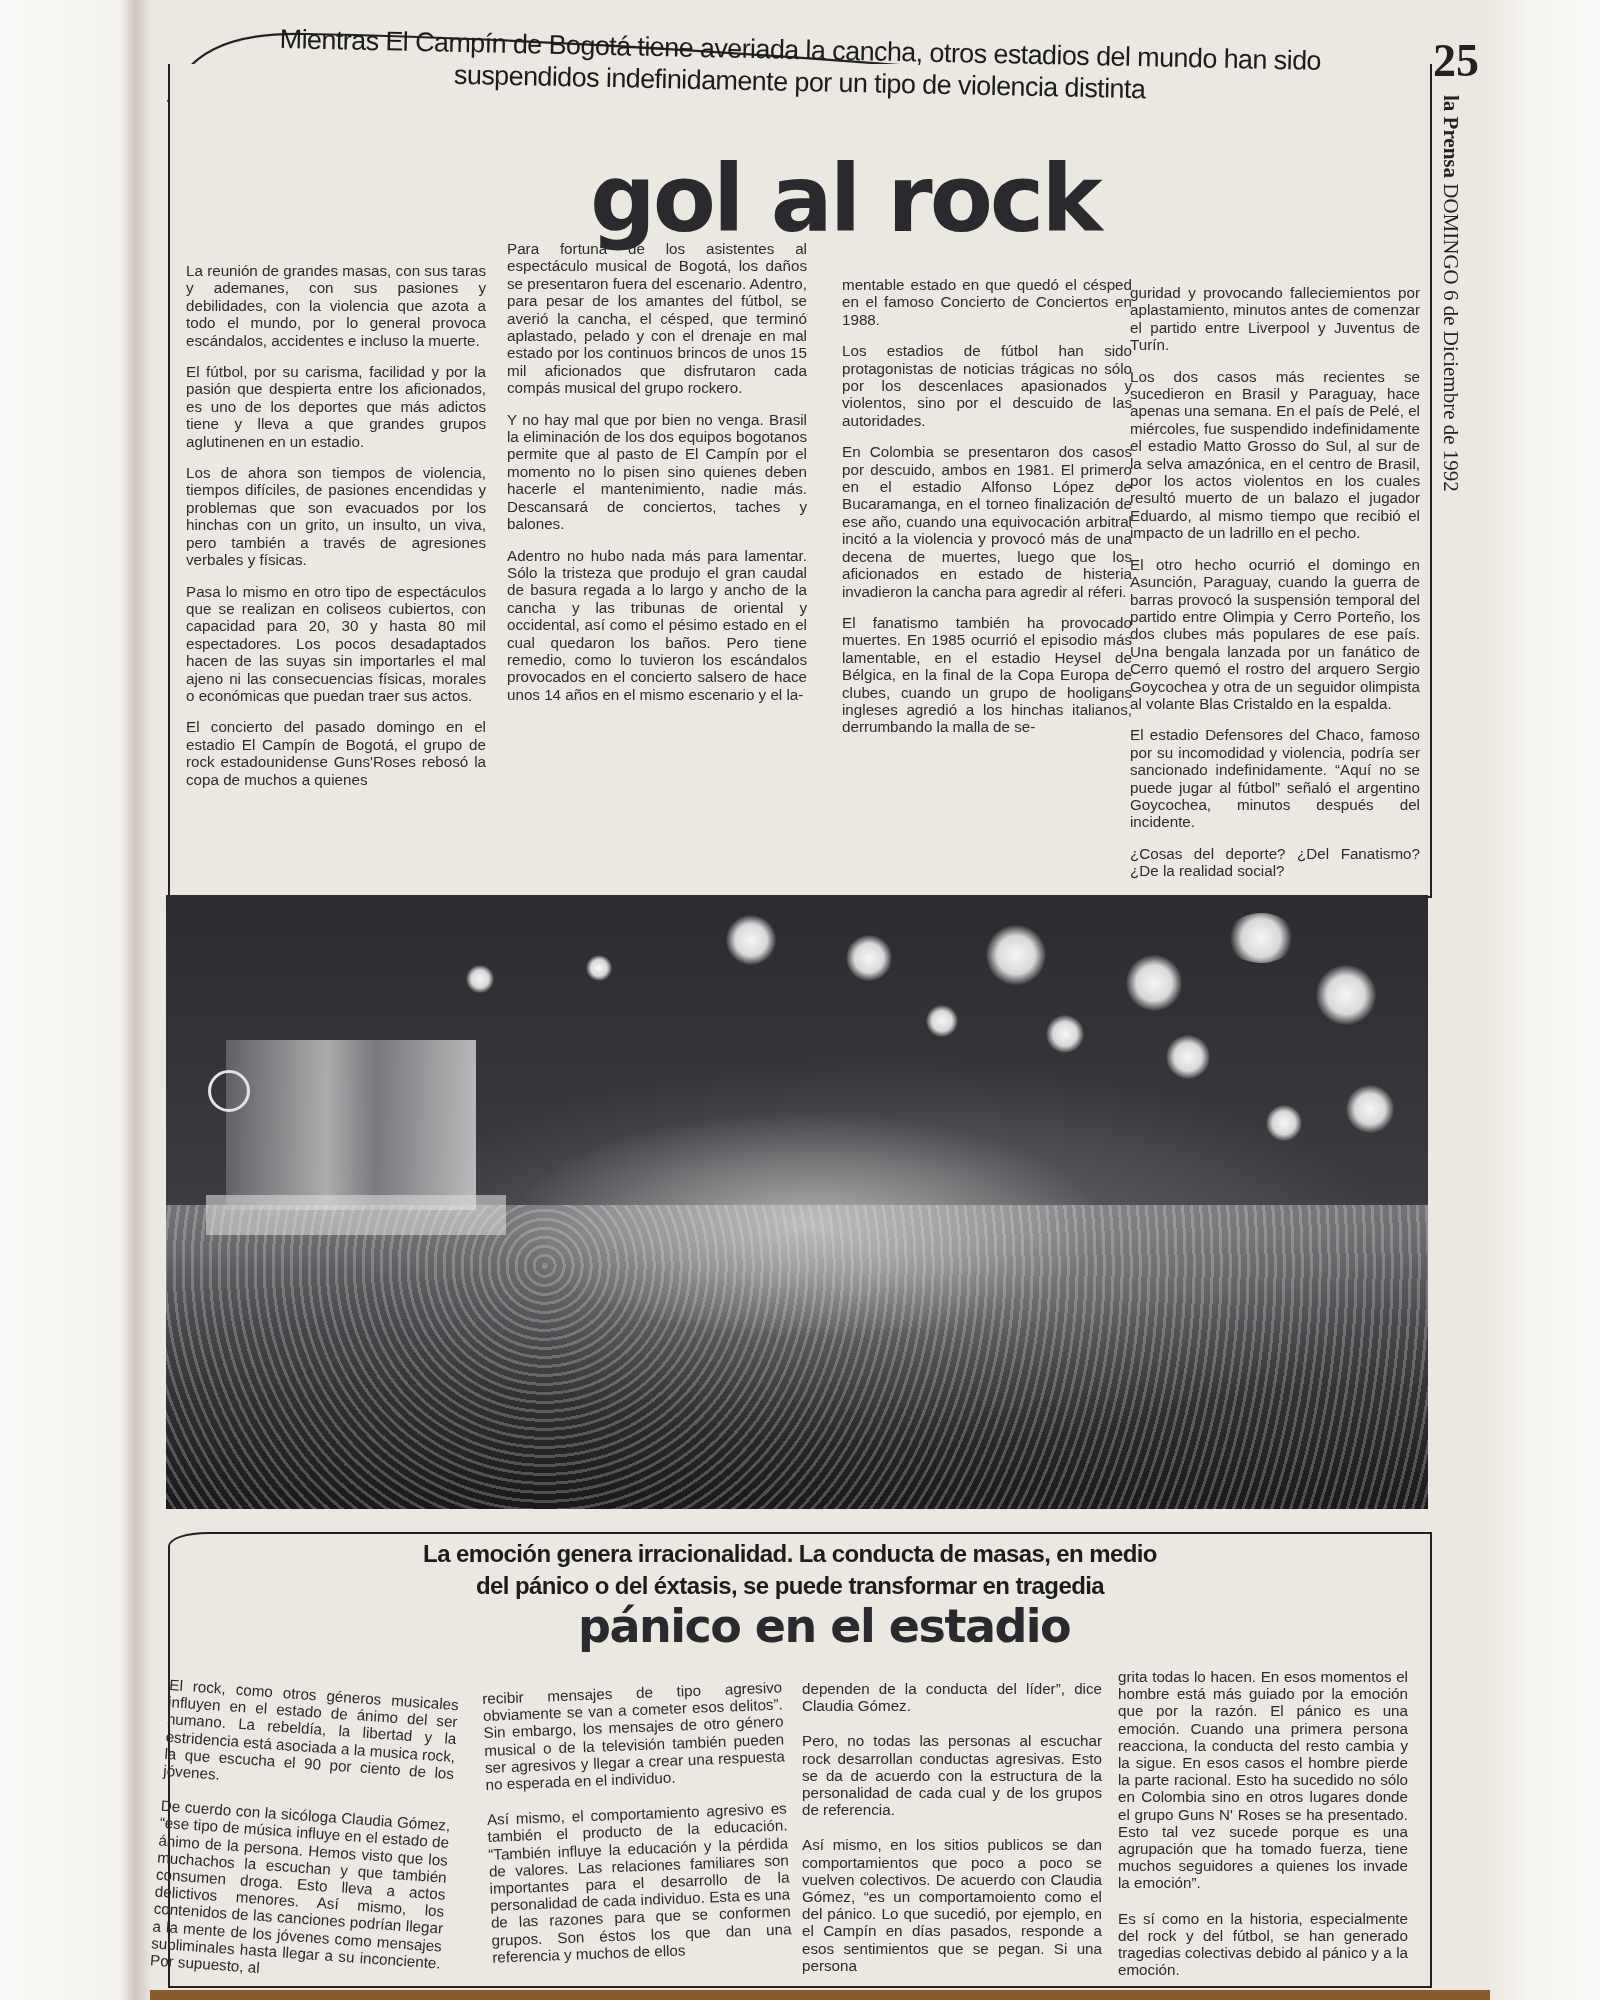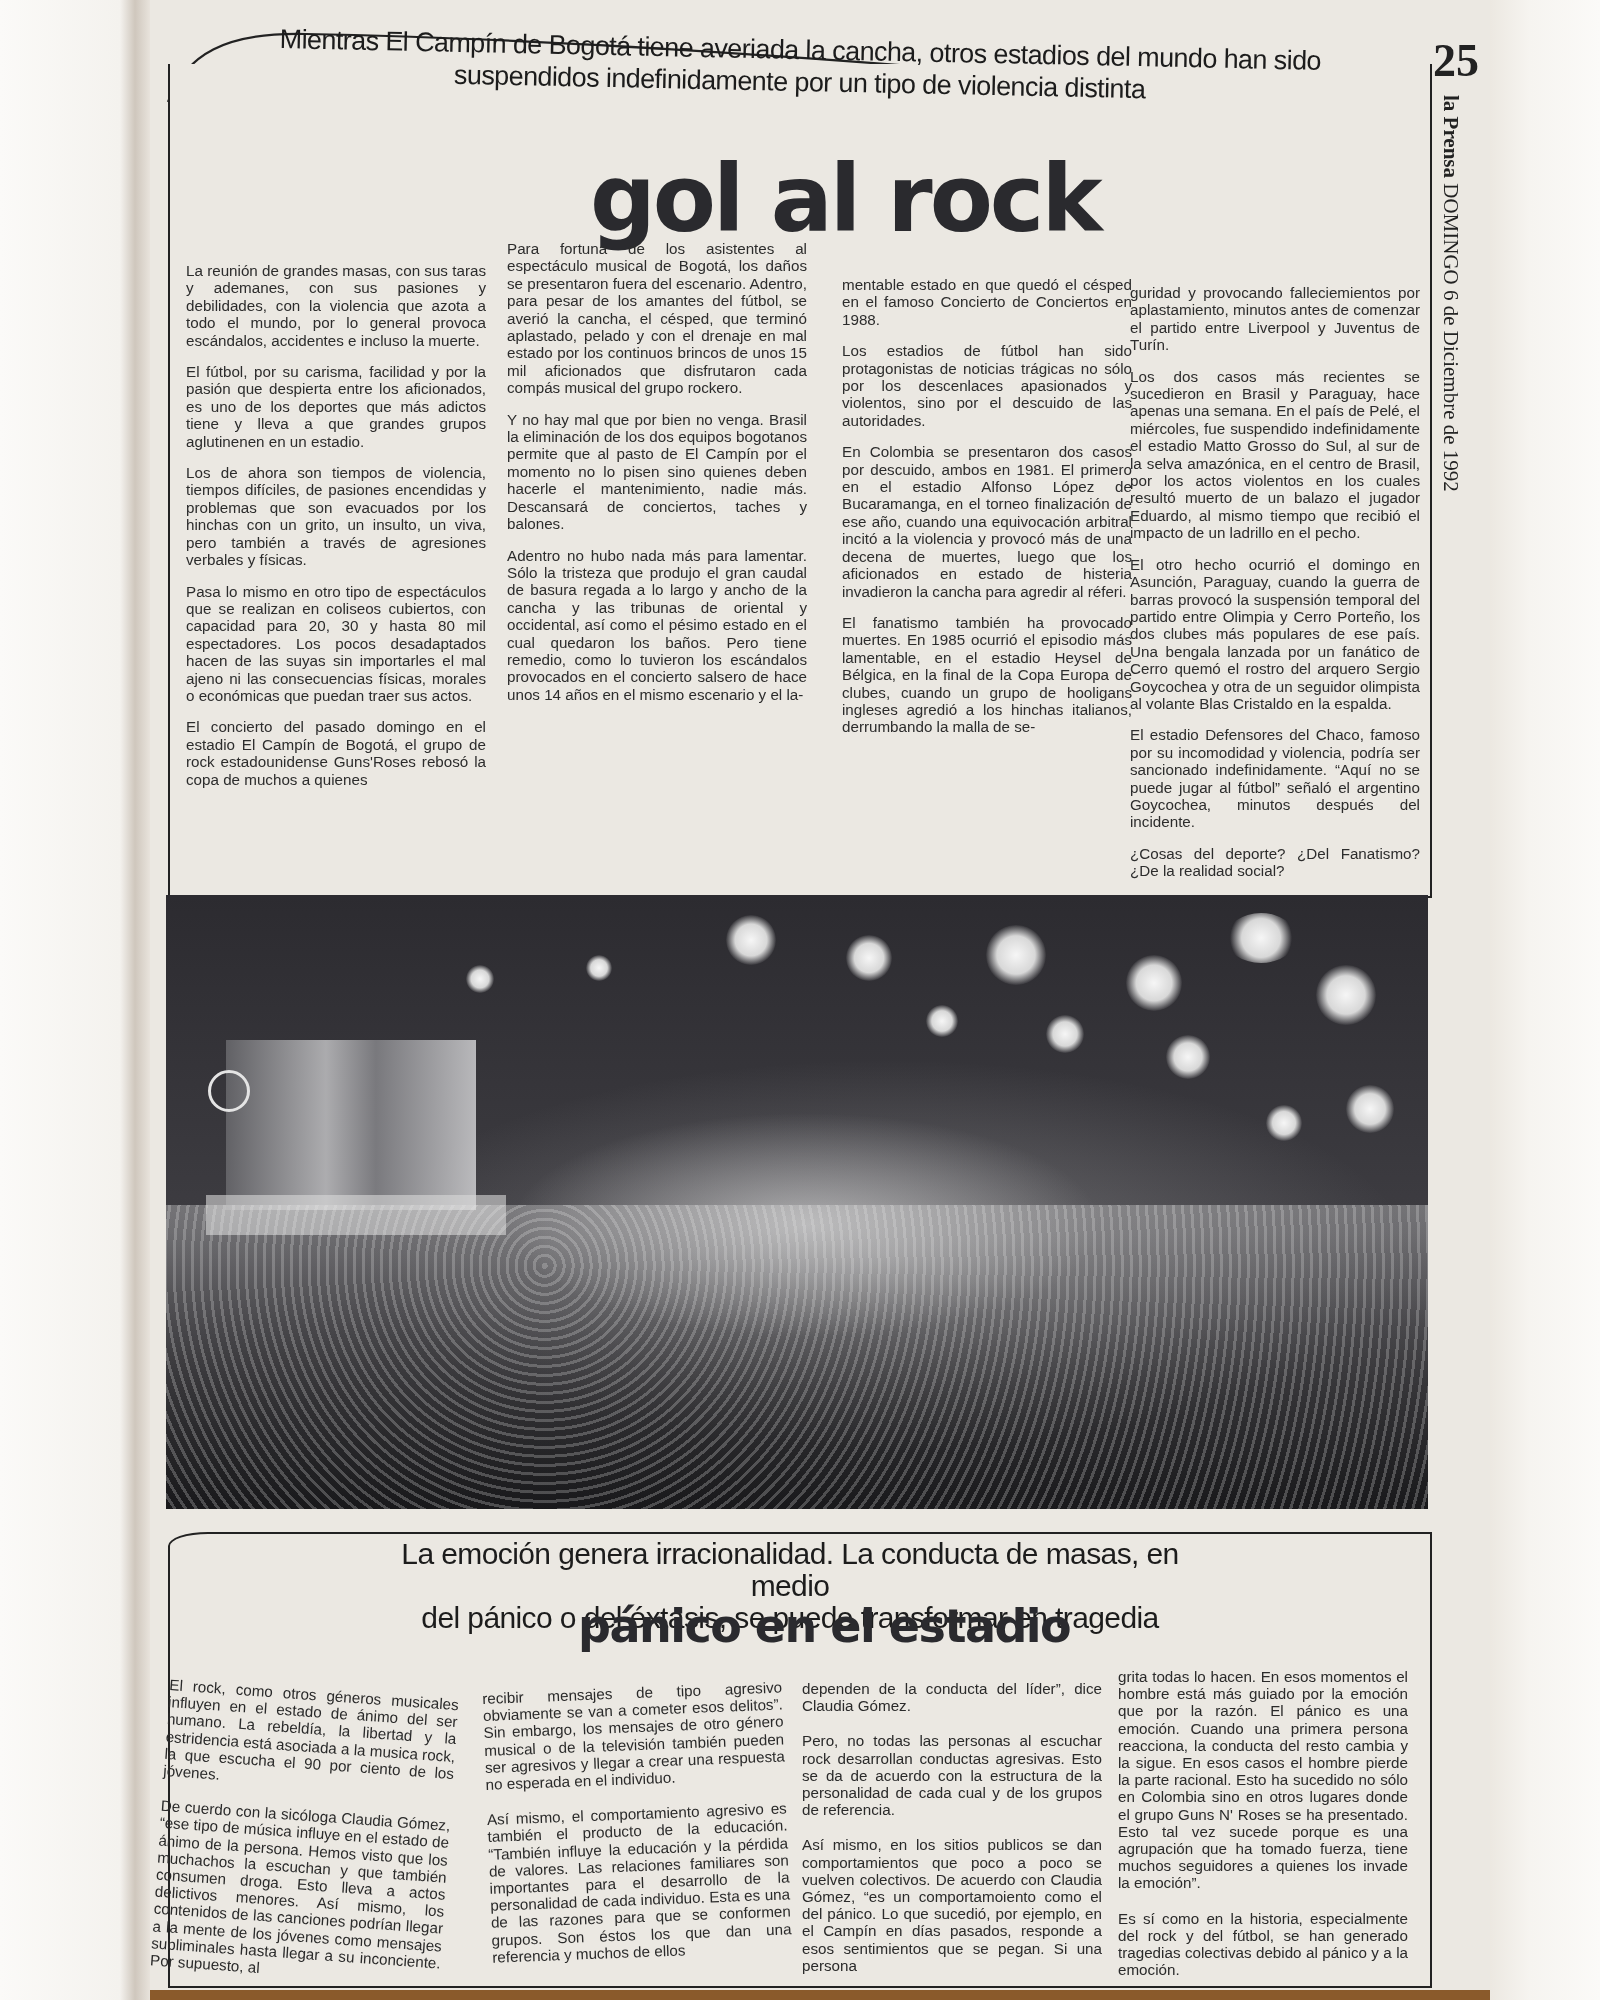--- a/index.html
+++ b/index.html
@@ -31,21 +31,21 @@
       linear-gradient(180deg,#2c2b30 0,#39383d 40%,#3e3d42 55%,#2a292d 80%,#1f1f22 100%);}
   .photo .stage-curtain{position:absolute;left:60px;top:145px;width:250px;height:170px;background:linear-gradient(90deg,#6c6c70,#c9c9cb 40%,#8a8a8e 60%,#d9d9db);opacity:.8;}
   .photo .stage-floor{position:absolute;left:40px;top:300px;width:300px;height:40px;background:#d8d8d8;opacity:.6;}
   .photo .emblem{position:absolute;left:42px;top:175px;width:36px;height:36px;border:3px solid #e4e4e4;border-radius:50%;}
   .photo .light{position:absolute;border-radius:50%;background:radial-gradient(circle,#f6f6f6 0,#d8d8d8 45%,rgba(200,200,200,0) 72%);}
   .photo .crowd{position:absolute;left:0;top:310px;width:100%;height:304px;
     background:
       repeating-radial-gradient(circle at 30% 20%, rgba(230,230,230,0.25) 0 3px, transparent 3px 9px),
       linear-gradient(180deg,rgba(220,220,220,0.35) 0,rgba(160,160,160,0.2) 40%,rgba(20,20,22,0.6) 100%);}
   .box-bottom{left:168px;top:1532px;width:1260px;height:452px;}
-  .deck2{left:370px;top:1538px;width:840px;font-size:30px;line-height:32px;letter-spacing:-0.6px;}
+  .deck2{left:370px;top:1538px;width:840px;font-size:24px;line-height:32px;letter-spacing:-0.6px;font-weight:bold;}
   .hl2{left:578px;top:1600px;font-size:46px;line-height:52px;letter-spacing:-1.5px;text-align:right;}
   .col2{position:absolute;font-size:15.2px;line-height:17.2px;text-align:justify;color:#2a2a2a;}
   .col2 p{margin:0 0 18px 0;}
   .skew-l{transform:rotate(4deg);transform-origin:left top;}
   .skew-m{transform:rotate(-2.2deg);transform-origin:left top;}
 </style>
 </head>
 <body>
 
 <div class="spine-left"></div>

